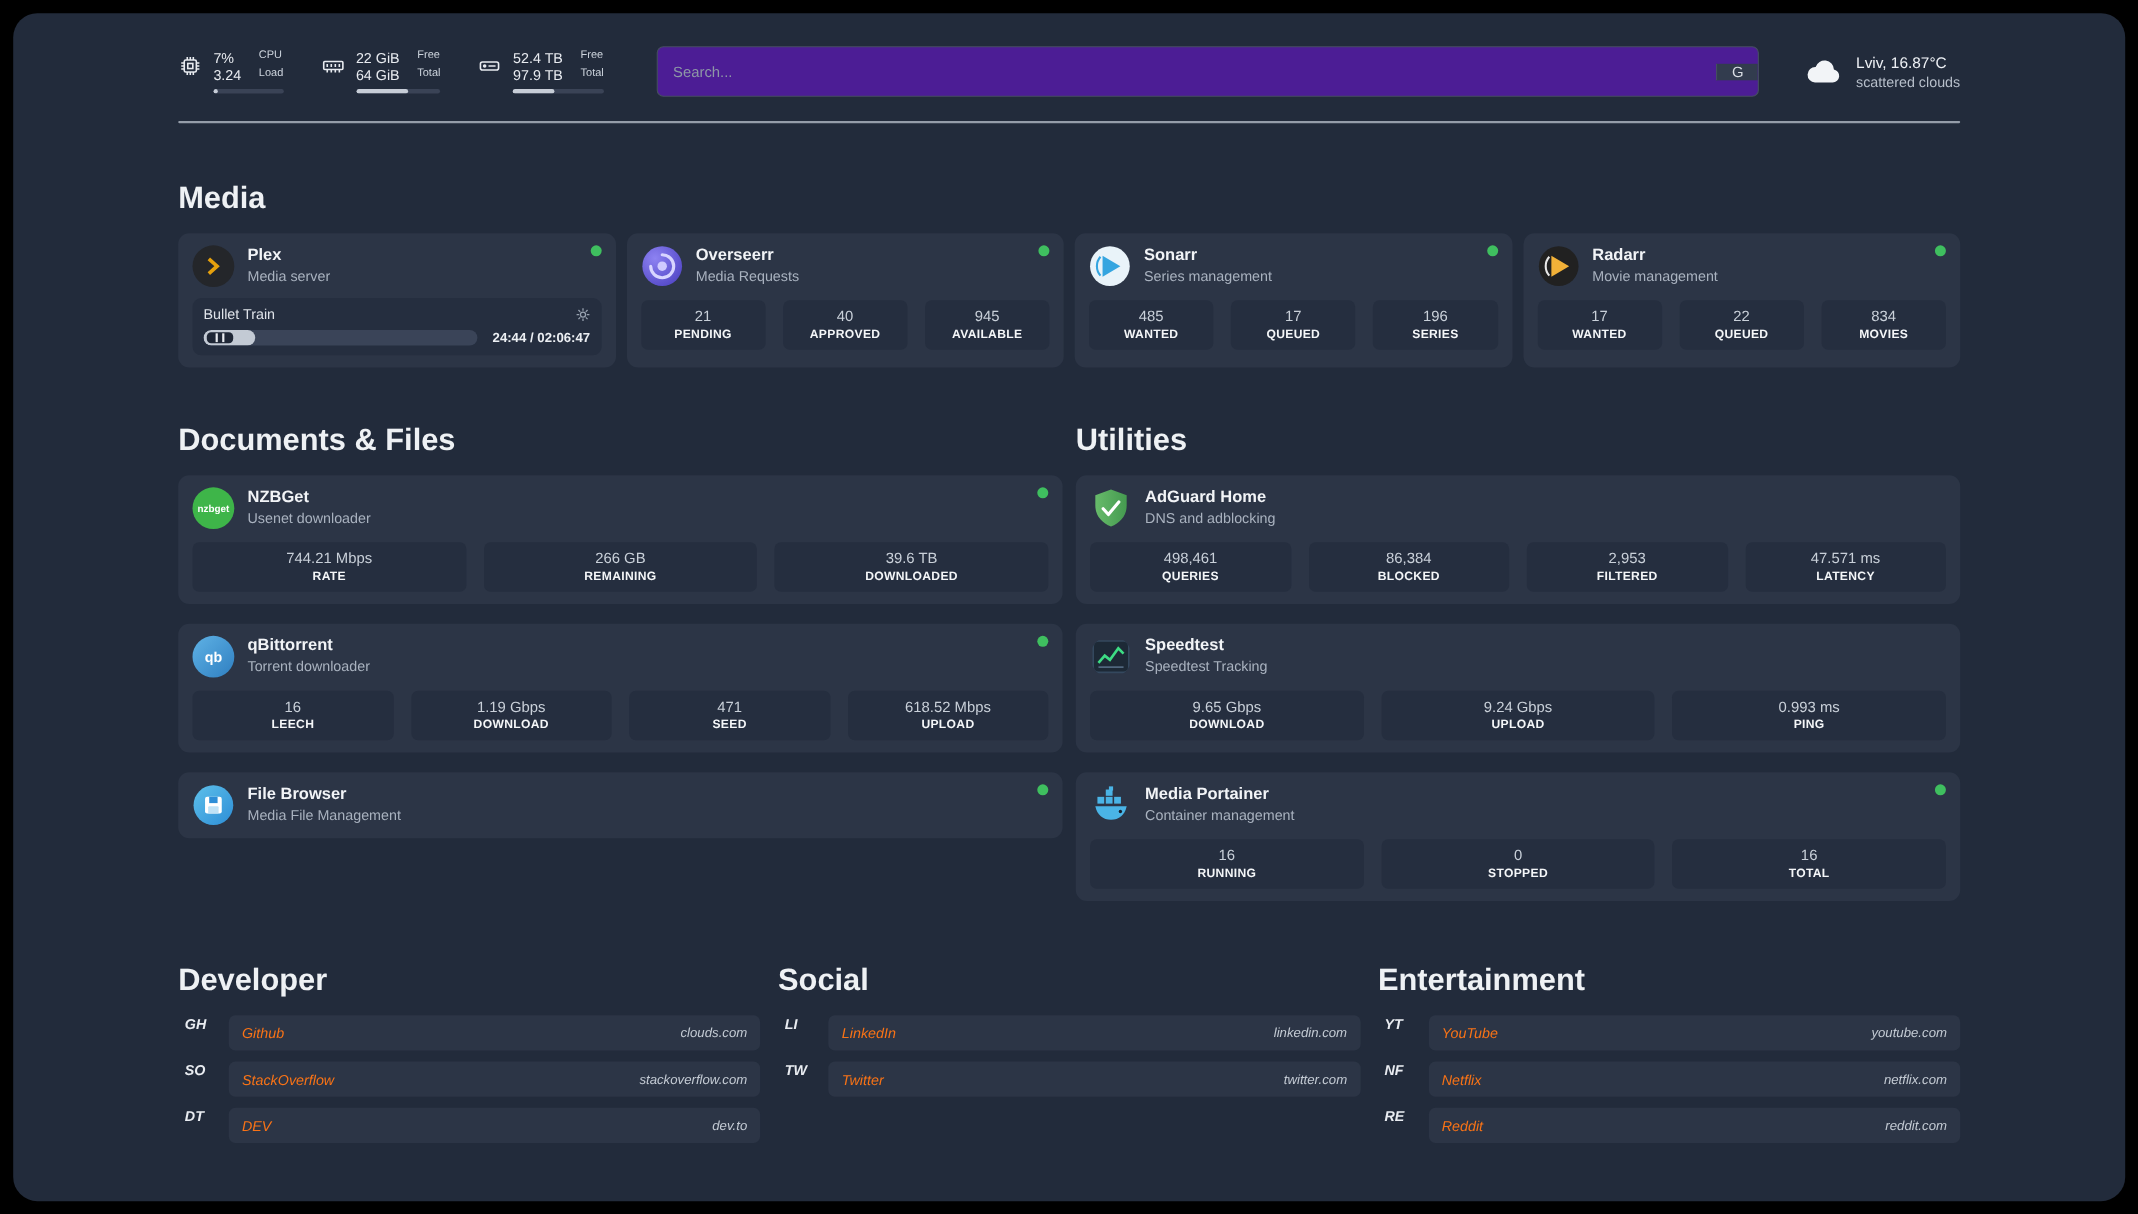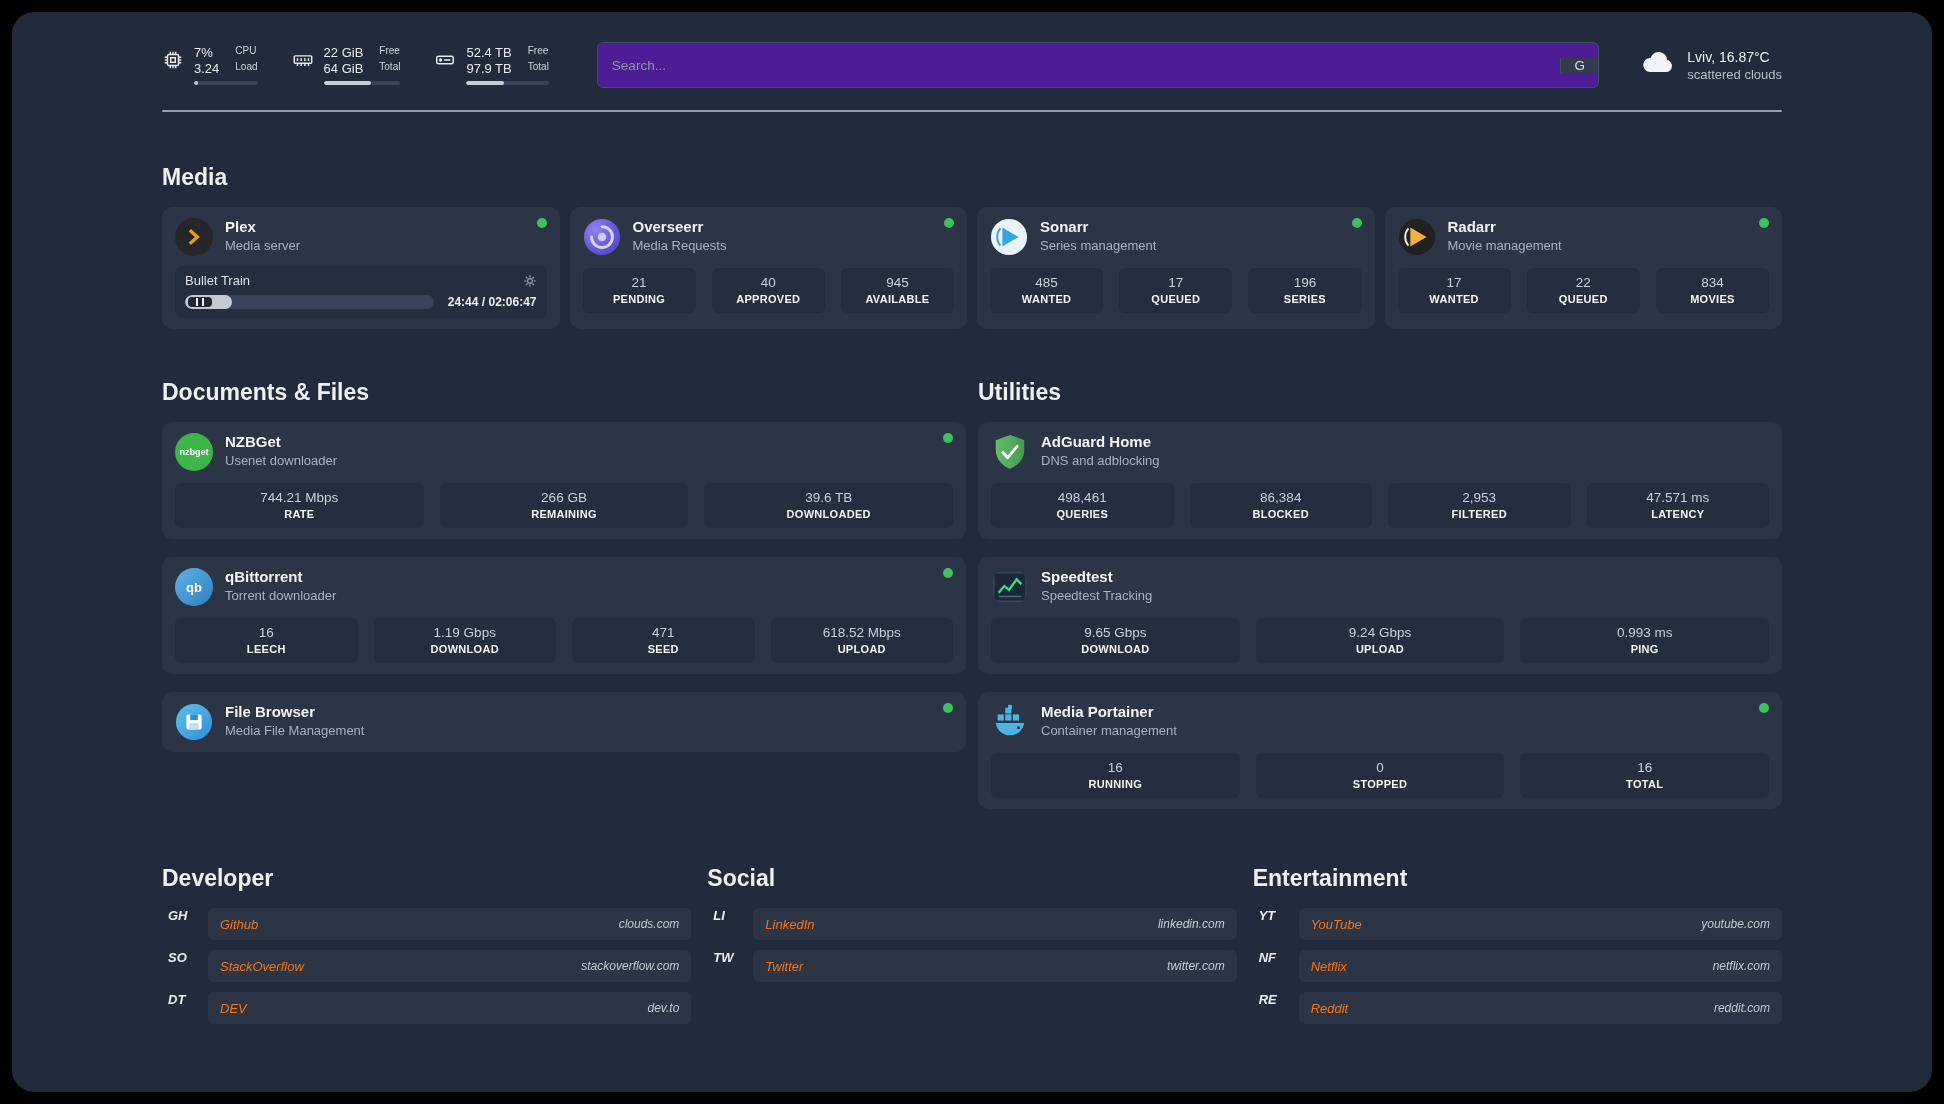--- a/index.html
+++ b/index.html
@@ -27,29 +27,29 @@
   .search-wrap input {
     flex:1; background:transparent; border:none; outline:none; color:#d6dbe3;
     font-size:13.5px; padding:0 14px; font-family:"Liberation Sans", sans-serif;
   }
   .search-wrap input::placeholder { color:#8d97a6; }
   .search-btn {
     width:38px; display:flex; align-items:center; justify-content:center;
     background:#323c4e; border-left:1px solid #454e60; color:#d9dee5; font-size:13.5px; cursor:pointer;
   }
 
-  .weather { display:flex; gap:12px; }
+  .weather { display:flex; align-items:center; gap:12px; }
   .weather svg { width:34px; height:26px; }
   .weather-loc { font-size:14px; color:#eef1f5; }
   .weather-cond { font-size:13px; color:#b7bfca; margin-top:2px; }
 
   .divider { height:2px; background:#a9b1bd; opacity:.85; margin-top:22px; border-radius:1px; }
 
   
-  .section-title { font-size:23px; font-weight:600; color:#eef1f4; margin:50px 0 16px 0; }
+  .section-title { font-size:28px; font-weight:600; color:#eef1f4; margin:50px 0 16px 0; }
   .section-title.first { margin-top:52px; }
 
   .grid-media { display:grid; grid-template-columns:repeat(4,1fr); gap:10px; }
   .grid-two  { display:grid; grid-template-columns:1fr 1fr; gap:12px; align-items:start; }
   .col-stack { display:flex; flex-direction:column; gap:18px; }
 
   .card { background:#2c3546; border-radius:10px; padding:11px 13px; cursor:pointer; }
   .card-head { display:flex; gap:12px; }
   .app-icon { width:38px; height:38px; border-radius:50%; flex:0 0 38px;
               display:flex; align-items:center; justify-content:center; overflow:hidden; }

